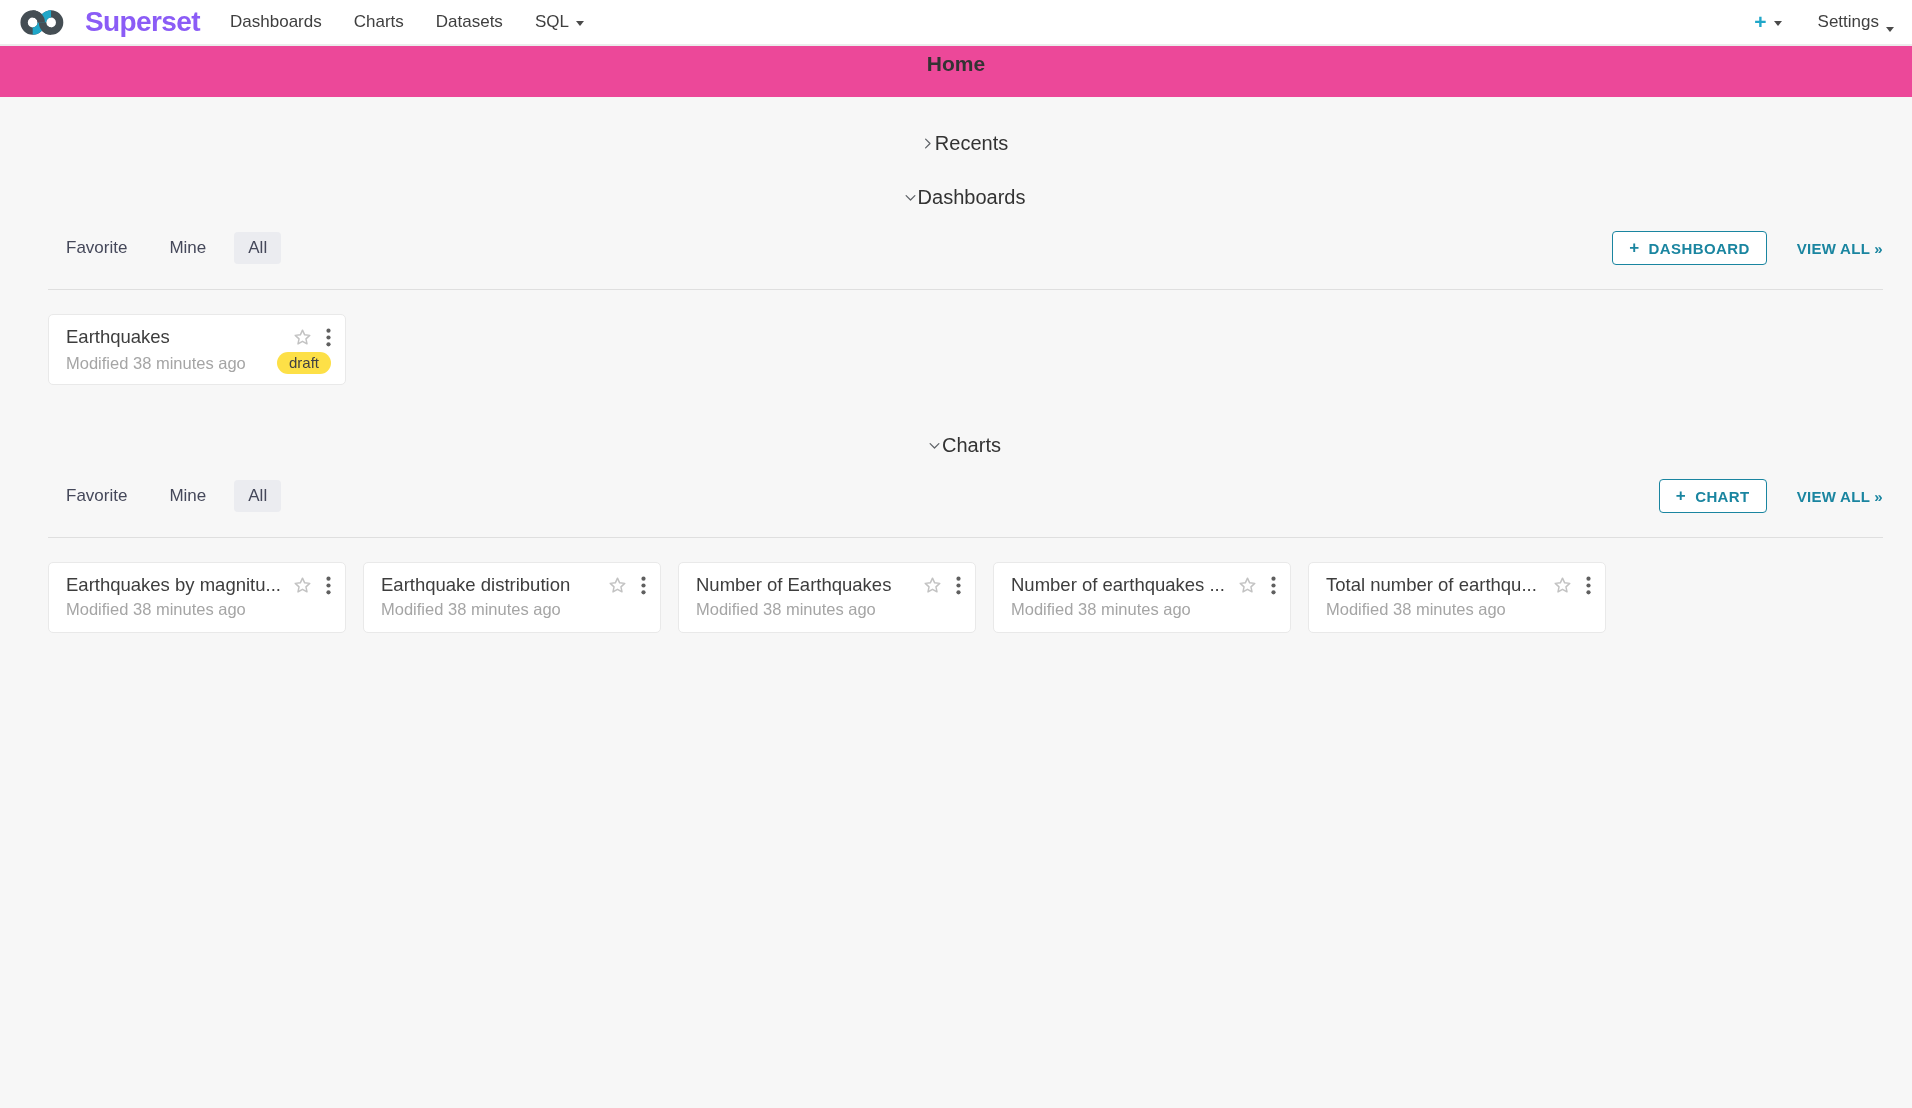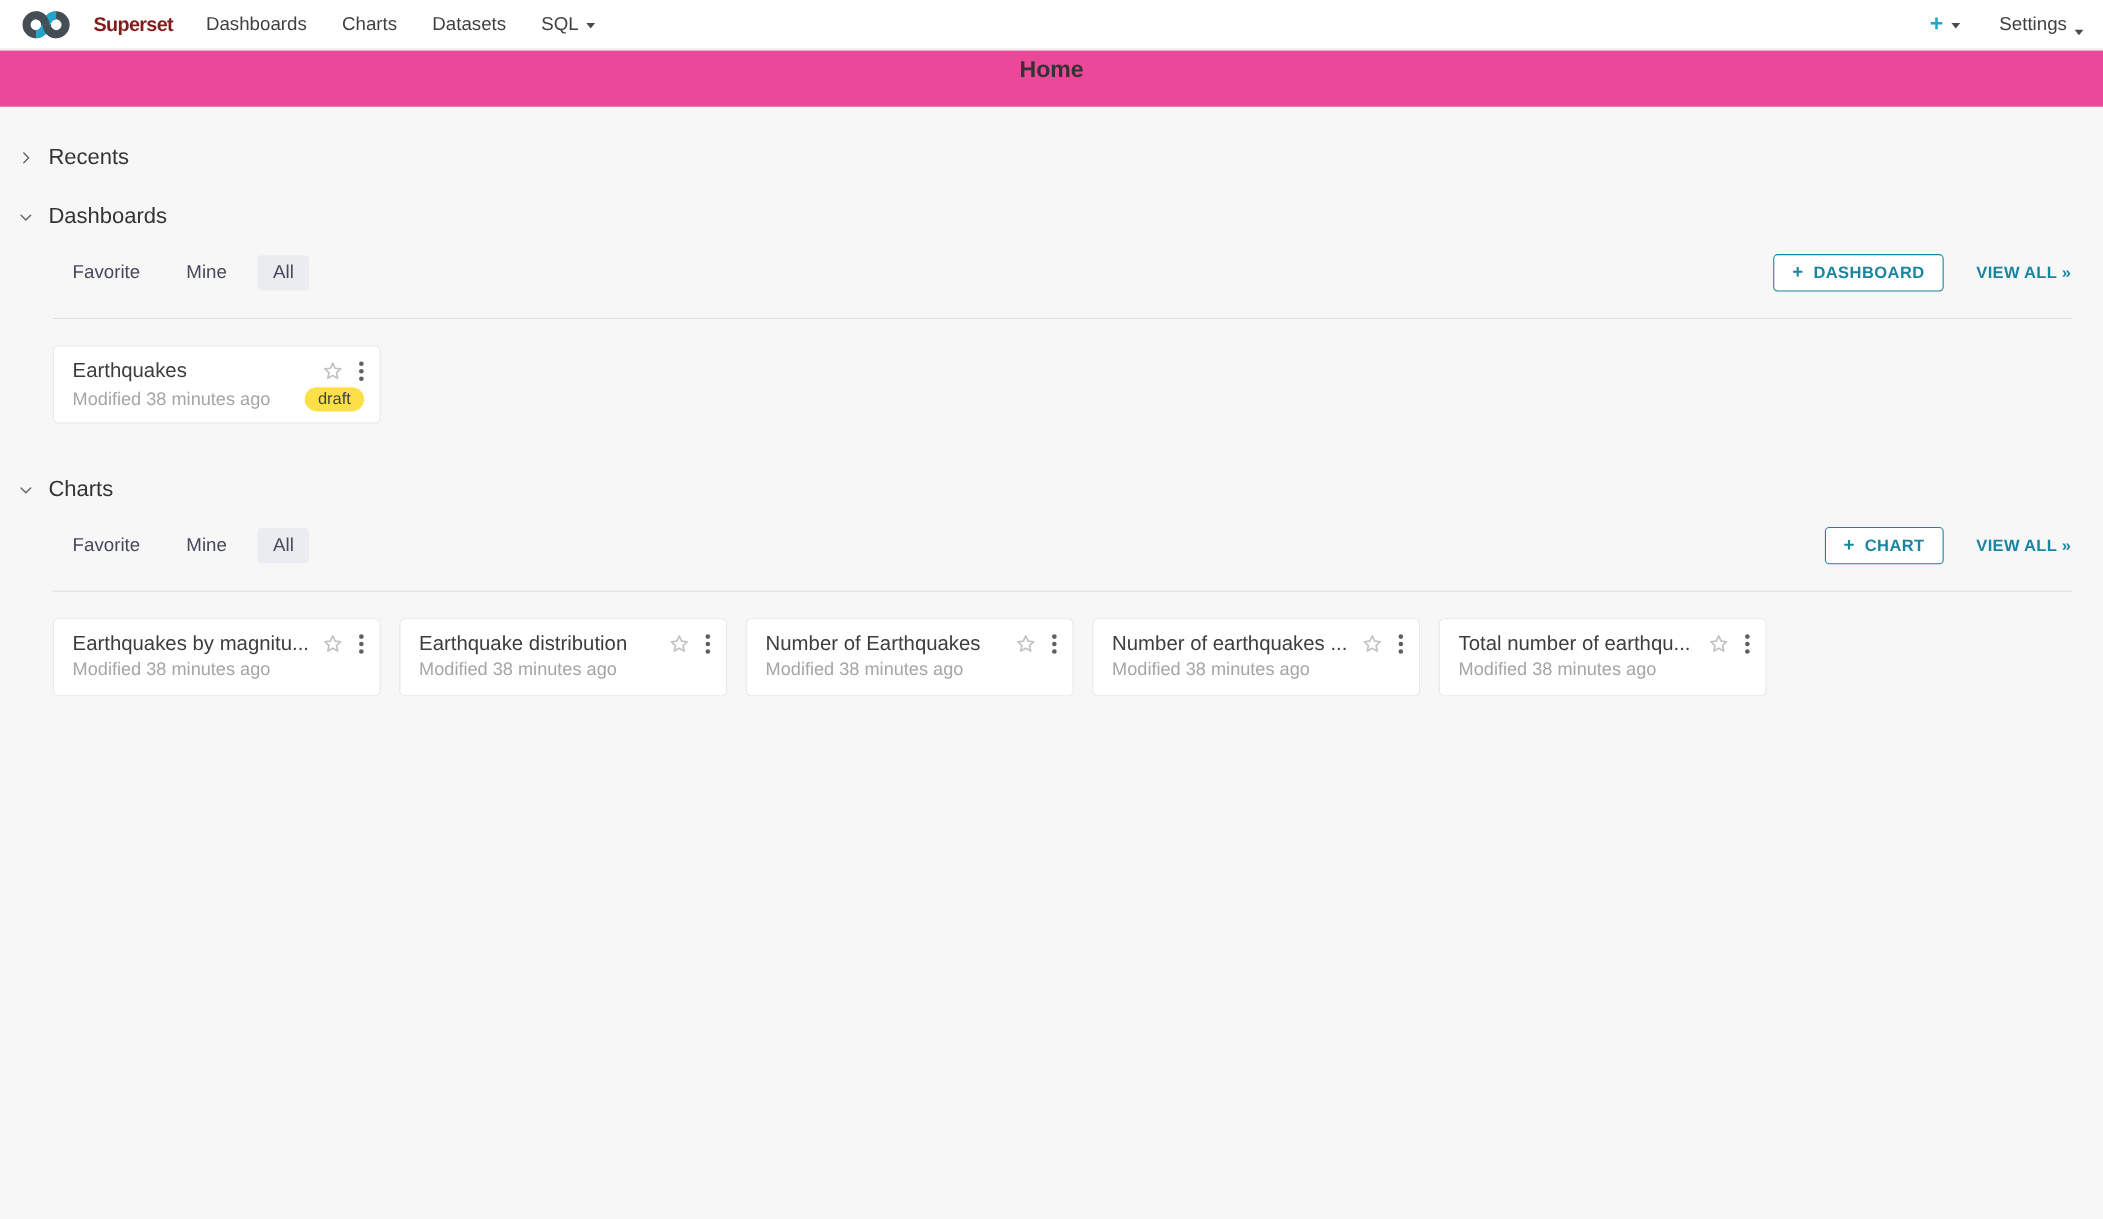--- a/index.html
+++ b/index.html
@@ -13,21 +13,21 @@
   }
 
   
   .navbar {
     height:46px; background:#ffffff;
     border-bottom:2px solid #ececec;
     display:flex; align-items:center;
     padding:0 18px;
   }
   .brand { display:flex; align-items:center; gap:7px; margin-right:14px; cursor:pointer; }
-  .brand-text { font-size:18px; font-weight:bold; color:#7f1d1d; letter-spacing:-0.6px; }
+  .brand-text { font-size:28px; font-weight:bold; color:#8b5cf6; letter-spacing:-0.6px; }
   .nav-link {
     font-size:17px; color:#3f3f3f; margin:0 16px;
     cursor:pointer; display:flex; align-items:center; gap:7px;
   }
   .caret {
     width:0; height:0; display:inline-block;
     border-left:4.5px solid transparent; border-right:4.5px solid transparent;
     border-top:5px solid #4a4a4a; margin-top:2px;
   }
   .navbar-right { margin-left:auto; display:flex; align-items:center; gap:36px; }
@@ -36,22 +36,22 @@
 
   
   .page-header { background:#ec4899; padding:6px 30px 21px;text-align:center; }
   .page-title { font-size:21px; font-weight:bold; color:#333333; }
 
   
   .content { padding-top:32px; }
   .section { margin-bottom:26px; }
   .section.expanded { margin-bottom:46px; }
   .section-header {
-    display:flex; align-items:center; gap:13px;
-    padding-left:16px; height:28px; cursor:pointer;
+    display:flex; align-items:center; 
+    padding-left:16px; height:28px; cursor:pointer;justify-content:center;
   }
   .section-title { font-size:20px; color:#333333; }
   .chev { display:block; }
 
   .section-body { margin-left:48px; margin-right:29px; }
   .toolbar {
     display:flex; align-items:center; justify-content:space-between;
     margin-top:20px; padding-bottom:24px;
     border-bottom:1px solid #dfdfdf;
   }

